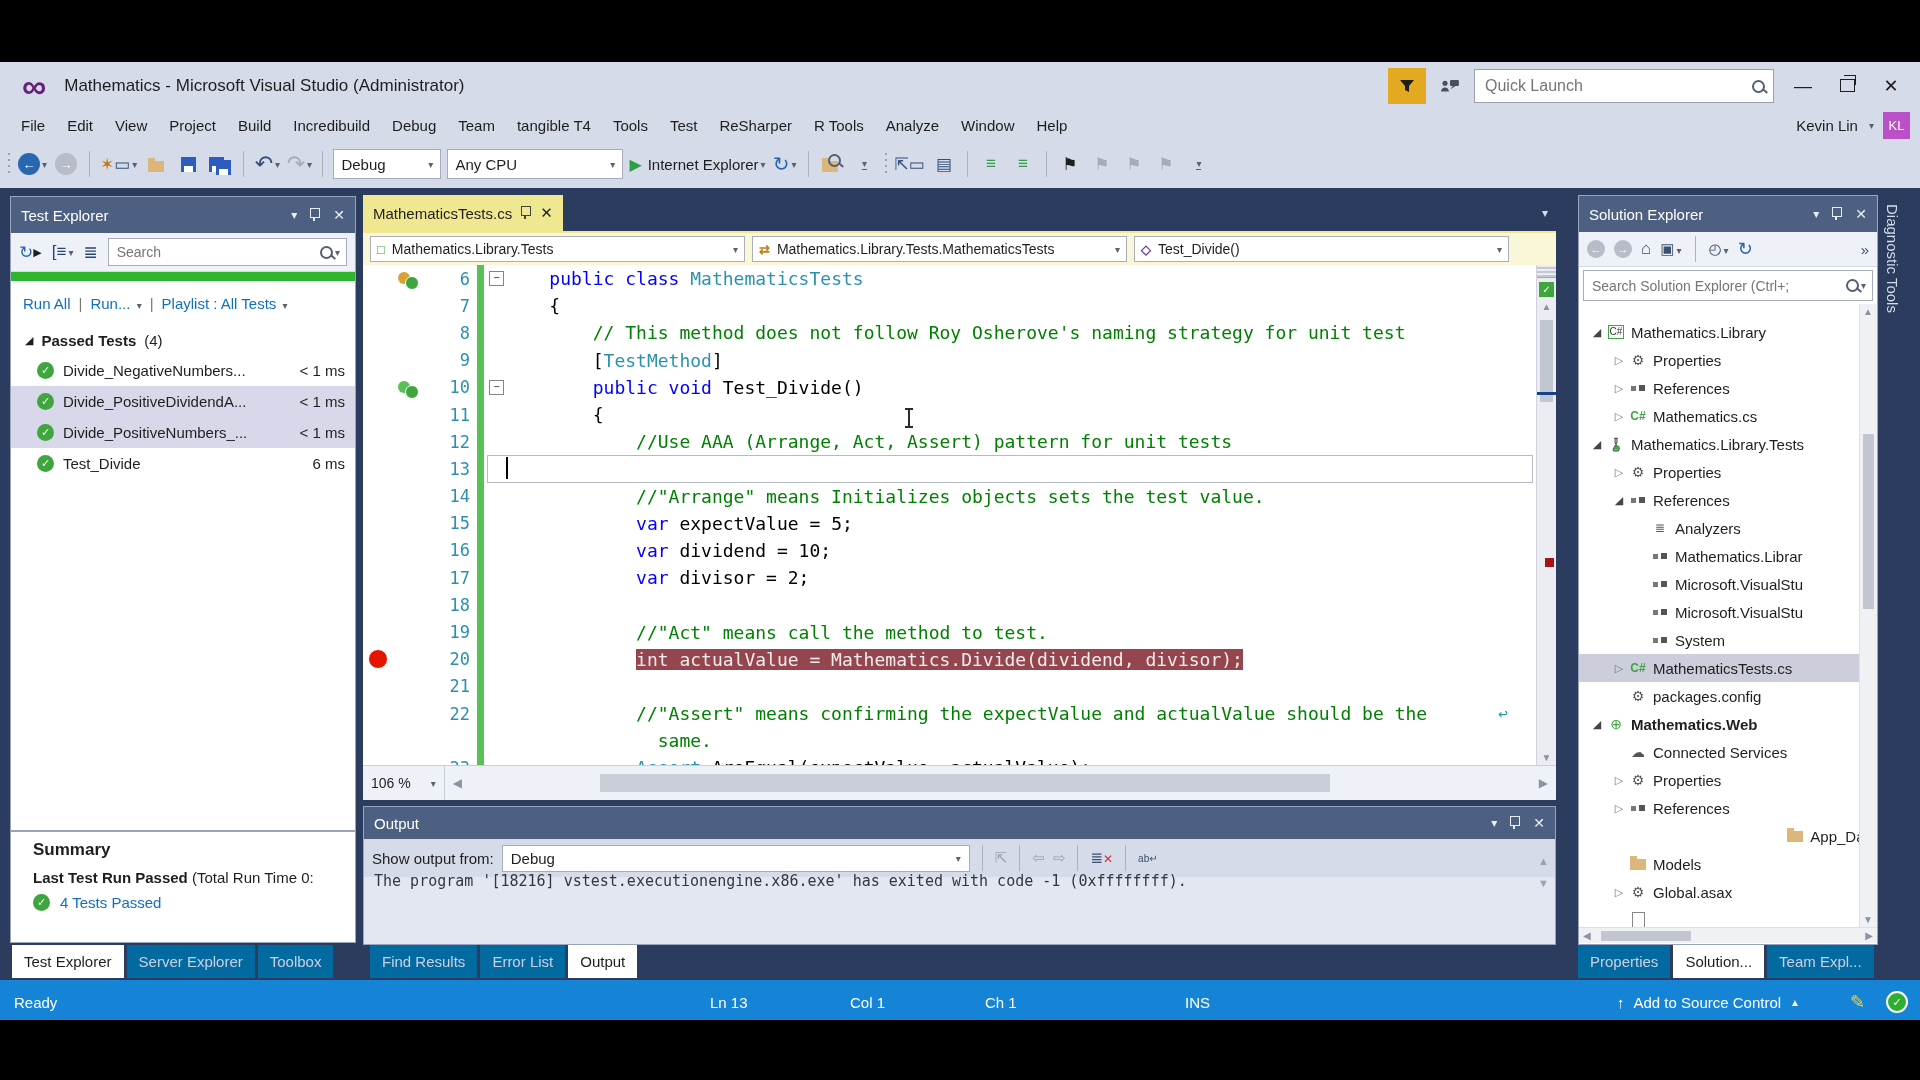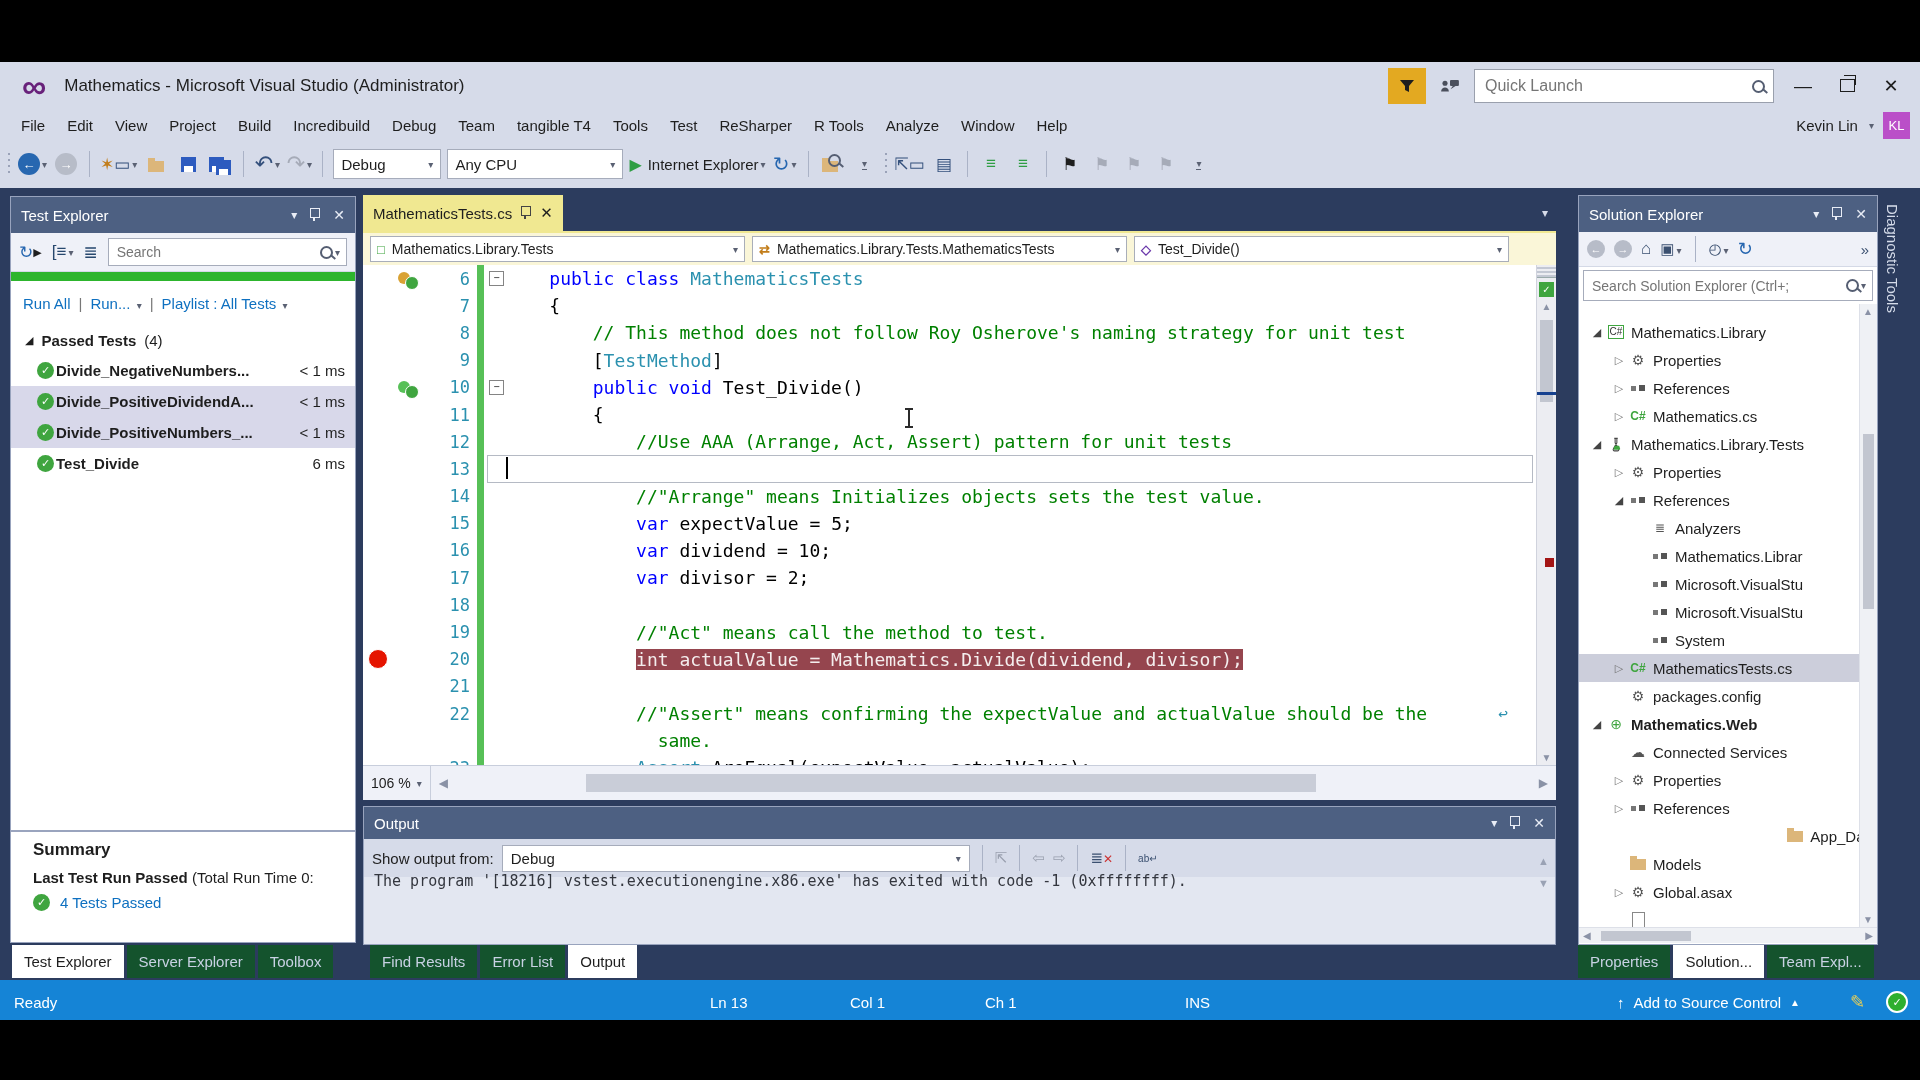--- a/index.html
+++ b/index.html
@@ -51,30 +51,30 @@
   #te-search{flex:1;height:26px;background:#fff;border:1px solid #a6acbb;display:flex;align-items:center;padding:0 6px;}
   #te-search input{border:0;outline:0;flex:1;font-size:14px;color:#777;background:transparent;font-family:"Liberation Sans",sans-serif;}
   #te-progress{height:9px;background:#e4e6ee;}
   #te-progress > div{height:100%;width:100%;background:#2db52d;}
   #te-links{display:flex;align-items:center;gap:8px;padding:14px 10px 10px 12px;font-size:15px;color:#0e70c0;}
   #te-links .sep{color:#777;}
   #te-group{display:flex;align-items:center;gap:8px;padding:10px 10px 6px 14px;font-size:15px;}
   #te-group b{font-weight:bold;}
   .te-row{display:flex;align-items:center;height:31px;padding-left:26px;padding-right:10px;font-size:15px;}
   .te-row.sel{background:#d8d8ea;}
-  .te-name{margin-left:2px;flex:1;white-space:nowrap;overflow:hidden;font-weight:bold;}
+  .te-name{margin-left:9px;flex:1;white-space:nowrap;overflow:hidden;}
   .te-dur{color:#1e1e1e;white-space:nowrap;}
   .chk{width:17px;height:17px;border-radius:50%;background:#3fa53f;color:#fff;font-size:11px;display:flex;align-items:center;justify-content:center;flex:none;}
   #te-summary{position:absolute;left:0;bottom:0;width:100%;height:112px;border-top:2px solid #9aa4be;background:#fff;box-sizing:border-box;padding:8px 0 0 22px;}
   #te-summary h3{margin:0;font-size:17px;}
   #te-lastrun{margin-top:9px;font-size:15px;white-space:nowrap;}
   #te-passedline{margin-top:8px;display:flex;align-items:center;gap:10px;font-size:15px;}
   
   .tabstrip{position:absolute;top:945px;height:33px;display:flex;gap:3px;font-size:15px;}
-  .btab{display:flex;align-items:center;padding:0 12px;background:#14532d;color:#c9d2e4;}
+  .btab{display:flex;align-items:center;padding:0 12px;background:#0369a1;color:#c9d2e4;}
   .btab.active{background:#fff;color:#1e1e1e;}
   
   #ed-tabbar{left:363px;top:195px;width:1193px;height:36px;background:#2c3c5e;display:flex;}
   #ed-tab{background:#f0e891;color:#1e1e1e;display:flex;align-items:center;gap:9px;padding:0 10px;font-size:15px;}
   #ed-tab .pin-ic,#ed-tab .pin-ic:after{border-color:#444;background-color:transparent;}
   #ed-tab .pin-ic:after{background:#444;}
   #ed-tabbar .right-chev{margin-left:auto;color:#d6dbe9;font-size:12px;align-self:center;margin-right:8px;}
   #navbar{left:363px;top:231px;width:1193px;height:34px;background:#faf6d8;border-top:2px solid #f0e891;display:flex;align-items:center;gap:7px;padding-left:7px;box-sizing:border-box;}
   .crumb{width:375px;height:26px;background:#fff;border:1px solid #a9aeb9;display:flex;align-items:center;gap:7px;padding:0 6px;font-size:14px;box-sizing:border-box;}
   .crumb .chev{margin-left:auto;}
@@ -99,21 +99,21 @@
   #ibeam{left:908px;top:408px;width:2px;height:20px;background:#2b2b2b;}
   #ibeam:before,#ibeam:after{content:"";position:absolute;left:-3px;width:8px;height:2px;background:#2b2b2b;}
   #ibeam:after{bottom:0;}
   #ed-vscroll{left:1536px;top:265px;width:20px;height:500px;background:#ecedf2;border-left:1px solid #d0d3dd;box-sizing:border-box;}
   #ed-vscroll .split{height:12px;border-bottom:1px solid #9aa;background:repeating-linear-gradient(#ecedf2,#ecedf2 2px,#9aa3b5 3px,#ecedf2 4px);}
   #ed-health{margin:4px 2px;width:15px;height:15px;background:#3fa53f;color:#fff;font-size:10px;text-align:center;line-height:15px;}
   #ed-vscroll .thumb{margin:8px 3px 0;height:82px;background:#c2c6d0;}
   #ed-mark-caret{position:absolute;left:0;top:127px;width:100%;height:3px;background:#16418f;}
   #ed-mark-bp{position:absolute;right:2px;top:293px;width:9px;height:9px;background:#a31515;}
   #ed-hscroll{left:363px;top:765px;width:1193px;height:35px;background:#eff1f8;border-top:1px solid #c8cedc;display:flex;align-items:center;box-sizing:border-box;font-size:14px;}
-  #zoom-combo{display:flex;align-items:center;gap:4px;padding:0 8px;height:100%;border-right:1px solid #c8cedc;}
+  #zoom-combo{display:flex;align-items:center;gap:18px;padding:0 8px;height:100%;border-right:1px solid #c8cedc;}
   #ed-hscroll .track{flex:1;height:100%;position:relative;}
   #ed-hscroll .hthumb{position:absolute;left:130px;top:8px;height:18px;width:730px;background:#c9cdd8;}
   .scr-arrow{color:#8a92a6;font-size:12px;padding:0 8px;}
   
   #output{left:363px;top:806px;width:1193px;height:139px;background:#e3e7f1;border:1px solid #98a3bd;box-sizing:border-box;}
   #out-toolbar{height:38px;background:#d6dbe9;display:flex;align-items:center;gap:8px;padding:0 8px;font-size:15px;}
   #out-combo{width:468px;height:27px;background:#fff;border:1px solid #a6acbb;display:flex;align-items:center;padding:0 8px;box-sizing:border-box;}
   #out-combo .chev{margin-left:auto;}
   .out-ic{font-size:15px;color:#9aa0af;}
   .out-ic.en{color:#3b5070;}

